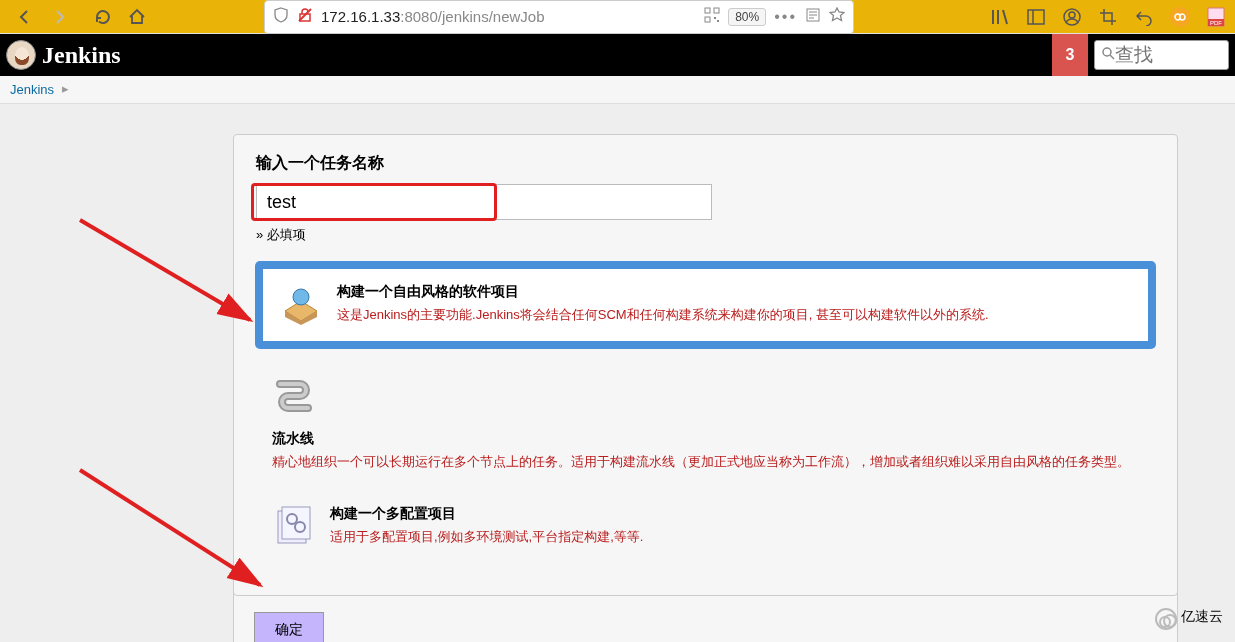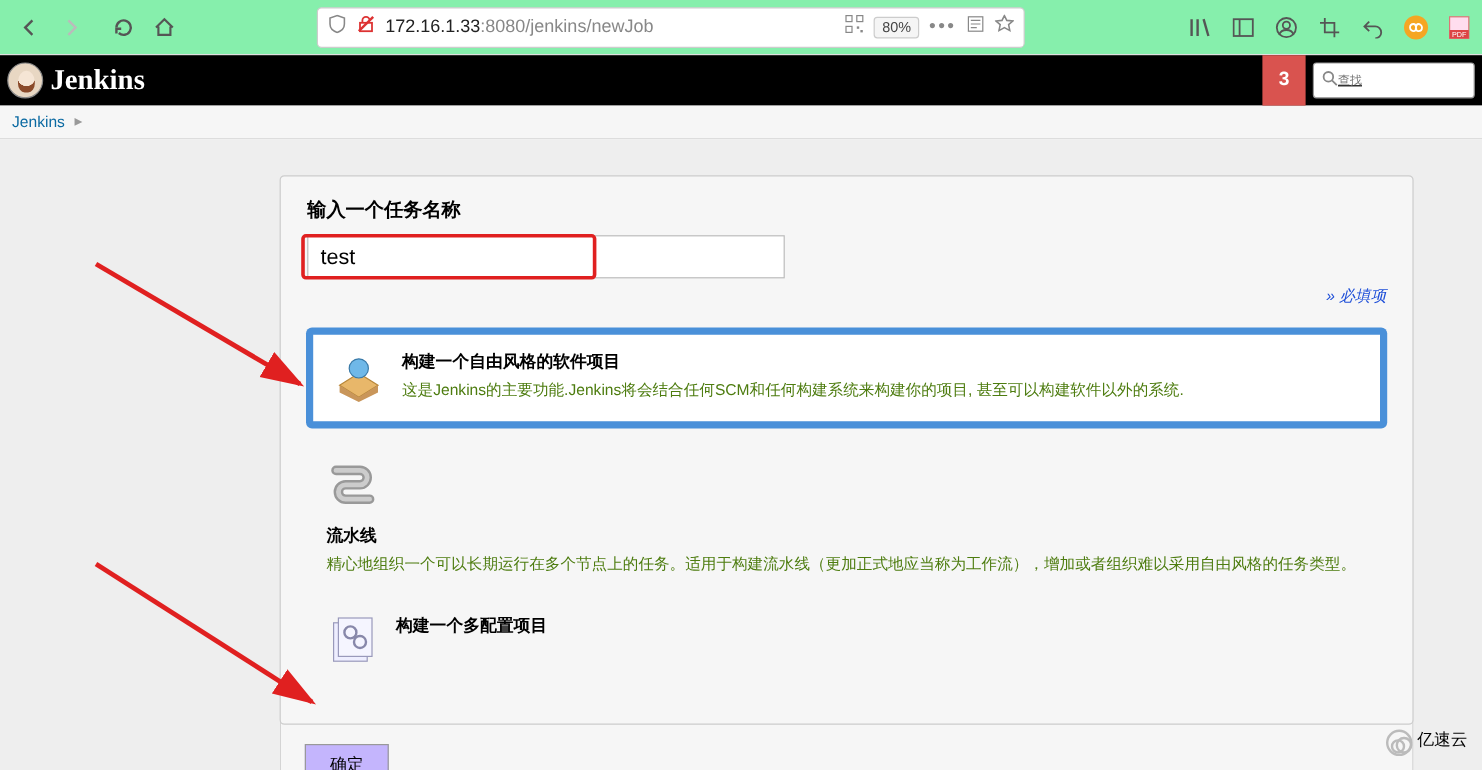--- a/index.html
+++ b/index.html
@@ -1,58 +1,58 @@
 <!DOCTYPE html>
 <html><head>
 <meta charset="utf-8">
 <style>
 * { box-sizing: border-box; margin: 0; padding: 0; }
 body { font-family: Arial, "Microsoft YaHei", sans-serif; background: #fff; width: 1235px; height: 642px; position: relative; overflow: hidden; }
 
 
-.browser-bar { height: 46px; background: #86efac; display: flex; align-items: center; padding: 0 8px; border-bottom: 1px solid #e0e0e0; }
+.browser-bar { height: 34px; background: #eab308; display: flex; align-items: center; padding: 0 8px; border-bottom: 1px solid #e0e0e0; }
 .nav-btn { width: 34px; height: 34px; display: flex; align-items: center; justify-content: center; color: #555; border-radius: 4px; cursor: pointer; }
 .nav-btn.disabled { color: #bbb; }
 .url-bar { flex: none; width: 590px; margin-left: 110px; height: 34px; background: #fff; border: 1px solid #ccc; border-radius: 4px; display: flex; align-items: center; padding: 0 8px; gap: 8px; }
 .url-text { flex: 1; font-size: 15px; color: #888; }
 .url-text .ip { color: #222; }
 .zoom-badge { border: 1px solid #ccc; border-radius: 3px; padding: 1px 6px; font-size: 12px; color: #444; background: #f5f5f5; }
 .toolbar-right { margin-left: auto; display: flex; gap: 14px; align-items: center; }
 .tool-ic { width: 22px; height: 22px; color: #555; display:flex; align-items:center; justify-content:center; }
 
 
 .jenkins-header { height: 42px; background: #000; display: flex; align-items: center; padding: 0 6px; }
 .jenkins-logo { display: flex; align-items: center; gap: 6px; }
 .jenkins-logo-text { color: #fff; font-size: 24px; font-weight: bold; font-family: Georgia, serif; }
 .logo-circle { width: 30px; height: 30px; border-radius: 50%; background: #e8d7c3; border: 1px solid #888; position: relative; }
 .logo-circle::after { content:""; position:absolute; left:8px; top:6px; width:14px; height:18px; background: radial-gradient(circle at 50% 30%, #f5e5d5 50%, #8a4a2a 52%); border-radius: 50% 50% 40% 40%; }
 .header-right { margin-left: auto; display: flex; align-items: stretch; height: 100%; }
 .notif-badge { background: #d9534f; color: #fff; width: 36px; display: flex; align-items: center; justify-content: center; font-weight: bold; font-size: 16px; }
 .search-wrap { background: #fff; border: 1px solid #999; display: flex; align-items: center; padding: 0 6px; width: 135px; margin: 6px 0 6px 6px; border-radius: 3px; }
-.search-wrap input { border: none; outline: none; width: 100%; font-size: 10px; text-decoration: underline; }
+.search-wrap input { border: none; outline: none; width: 100%; font-size: 19px; }
 
 
 .breadcrumb { height: 28px; background: #f6f6f6; border-bottom: 1px solid #ddd; display: flex; align-items: center; padding: 0 10px; font-size: 13px; color: #555; }
 .breadcrumb a { color: #0b6aa2; text-decoration: none; margin-right: 8px; }
 .bc-sep { position:relative; top:-1px; color:#999; }
 
 
 .content-wrap { background: #eee; padding: 30px 0 30px 233px; }
 .main-panel { width: 945px; background: #f6f6f6; border: 1px solid #ccc; border-radius: 4px; padding: 18px 22px 22px; position: relative; }
 .panel-heading { font-size: 16px; font-weight: bold; margin-bottom: 10px; }
-.name-input { width: 398px; height: 36px; border: 1px solid #bbb; background: #fff; padding: 12px 10px; font-size: 18px; outline: none; }
+.name-input { width: 456px; height: 36px; border: 1px solid #bbb; background: #fff; padding: 12px 10px; font-size: 18px; outline: none; }
 .input-highlight { position:absolute; border:3px solid #e02020; border-radius:4px; pointer-events:none; }
-.required-note { color: #1d4ed8; font-size: 13px; font-style: italic; margin-top: 6px; text-align: right; }
+.required-note { color: #000000; font-size: 13px; margin-top: 6px; }
 
 .job-types { margin-top: 18px; }
-.job-type { background: #fff; border: 5px solid #f97316; border-radius: 4px; padding: 14px 16px; margin-bottom: 16px; display: flex; gap: 14px; cursor: pointer; }
+.job-type { background: #fff; border: 7px solid #f97316; border-radius: 4px; padding: 14px 16px; margin-bottom: 16px; display: flex; gap: 14px; cursor: pointer; }
 .job-type.selected { border-color: #4a90d9; box-shadow: 0 0 0 1px #4a90d9; }
 .jt-icon { width: 44px; height: 44px; flex: none; display:flex; align-items:center; justify-content:center; }
 .jt-text .jt-title { font-weight: bold; font-size: 14px; margin-bottom: 4px; }
-.jt-text .jt-desc { font-size: 13px; color: #4d7c0f; line-height: 1.6; }
+.jt-text .jt-desc { font-size: 13px; color: #b91c1c; line-height: 1.6; }
 
 .ok-bar { width: 945px; background: #f6f6f6; border: 1px solid #ccc; border-top: none; border-radius: 0 0 4px 4px; padding: 20px; margin-top: -4px; }
 .ok-btn { padding: 8px 20px; background: #c4b5fd; border: 1px solid #999; font-size: 14px; cursor: pointer; }
 
 
 .arrow { position: absolute; pointer-events: none; }
 
 
 .watermark { position: absolute; right: 12px; bottom: 12px; color: #000000; font-size: 14px; display:flex; align-items:flex-start; gap:4px; }
 .wm-ic { width:22px; height:22px; border:2px solid #bbb; border-radius:50%; position:relative; }
@@ -221,20 +221,21 @@
         <div class="jt-icon">
             <svg width="44" height="44" viewBox="0 0 44 44">
               <rect x="6" y="6" width="28" height="32" fill="#eef" stroke="#99b"></rect>
               <rect x="10" y="2" width="28" height="32" fill="#f5f5ff" stroke="#99b"></rect>
               <circle cx="20" cy="14" r="5" fill="none" stroke="#88a" stroke-width="2"></circle>
               <circle cx="28" cy="22" r="5" fill="none" stroke="#88a" stroke-width="2"></circle>
             </svg>
           </div>
         <div class="jt-text">
           <div class="jt-title">构建一个多配置项目</div>
+          <div class="jt-desc">适用于多配置项目,例如多环境测试,平台指定构建,等等.</div>
         </div>
       </div>
     </div>
   </div>
   <div class="ok-bar">
     <button class="ok-btn">确定</button>
   </div>
 </div>
 
 <svg class="arrow" style="left:70px; top:210px;" width="200" height="130">

